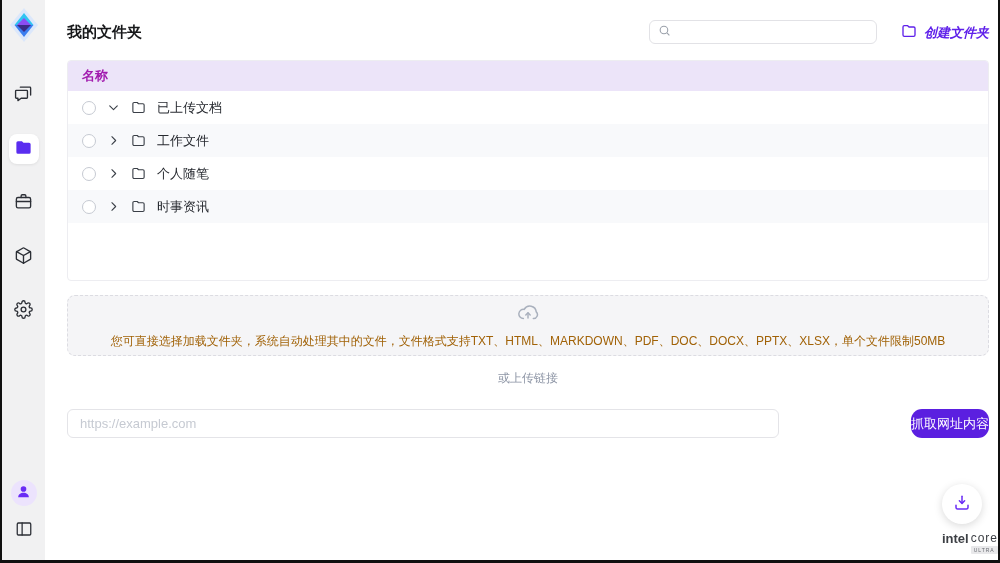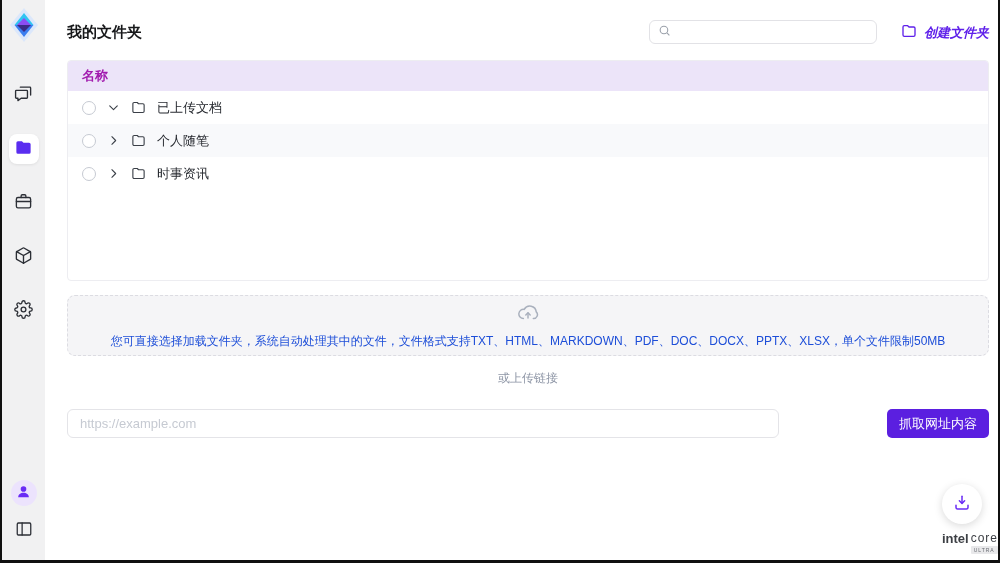--- a/index.html
+++ b/index.html
@@ -47,31 +47,31 @@
   .chevron svg { width:13px; height:13px; stroke:#3a3f47; stroke-width:2; fill:none; stroke-linecap:round; stroke-linejoin:round; display:block; }
   .chevron.down svg { transform:rotate(90deg); }
   .row-folder svg { width:15px; height:15px; stroke:#3a3f47; stroke-width:1.8; fill:none; stroke-linejoin:round; display:block; }
   .row-name { font-size:13px; color:#272a30; }
   
   .dropzone {
     margin-top:14px; height:61px; background:#f5f5f7; border:1.5px dashed #dcdce2; border-radius:8px;
     display:flex; flex-direction:column; align-items:center; justify-content:center; gap:5px; cursor:pointer;
   }
   .dropzone svg { width:22px; height:22px; stroke:#a9b0bd; stroke-width:1.6; fill:none; stroke-linecap:round; stroke-linejoin:round; }
-  .drop-hint { font-size:12px; color:#1d4ed8; }
+  .drop-hint { font-size:12px; color:#a16207; }
   .or-label { text-align:center; margin-top:14px; font-size:12px; color:#8d95a5; }
   
   .url-row { display:flex; justify-content:space-between; align-items:center; gap:9px; margin-top:22px; }
   .url-input {
     width:712px; height:29px; border:1px solid #e4e4e8; border-radius:6px; padding:0 12px;
     font-size:13px; color:#333; outline:none;
   }
   .url-input::placeholder { color:#c6cad2; }
   .fetch-btn {
-    height:29px; padding:0 12px; background:#5b1fe0; color:#fff; border:none; border-radius:5px;
+    height:29px; padding:0 0; background:#5b1fe0; color:#fff; border:none; border-radius:11px;
     font-size:13px; cursor:pointer; font-family:inherit;
   }
   
   .download-fab {
     position:absolute; right:16px; bottom:36px; width:40px; height:40px; border-radius:50%;
     background:#fff; box-shadow:0 2px 8px rgba(0,0,0,.15); border:none; cursor:pointer;
     display:flex; align-items:center; justify-content:center;
   }
   .download-fab svg { width:18px; height:18px; stroke:#6a2cf5; stroke-width:2; fill:none; stroke-linecap:round; stroke-linejoin:round; }
   .intel-logo { position:absolute; right:0; bottom:6px; color:#3c3f44; display:flex; align-items:flex-start; gap:2px; }
@@ -195,20 +195,34 @@
               </svg>
     </span>
     <span class="row-folder">
       <svg viewBox="0 0 24 24">
                 <path d="M3 7V6a2 2 0 0 1 2-2h5l2 2h7a2 2 0 0 1 2 2v10a2 2 0 0 1-2 2H5a2 2 0 0 1-2-2z"></path>
               </svg>
     </span>
     <span class="row-name">已上传文档</span>
   </div>
 
+  <div class="t-row">
+    <span class="row-check"></span>
+    <span class="chevron">
+      <svg viewBox="0 0 24 24">
+                <polyline points="9 5 16 12 9 19"></polyline>
+              </svg>
+    </span>
+    <span class="row-folder">
+      <svg viewBox="0 0 24 24">
+                <path d="M3 7V6a2 2 0 0 1 2-2h5l2 2h7a2 2 0 0 1 2 2v10a2 2 0 0 1-2 2H5a2 2 0 0 1-2-2z"></path>
+              </svg>
+    </span>
+    <span class="row-name">工作文件</span>
+  </div>
 
   <div class="t-row">
     <span class="row-check"></span>
     <span class="chevron">
       <svg viewBox="0 0 24 24">
                 <polyline points="9 5 16 12 9 19"></polyline>
               </svg>
     </span>
     <span class="row-folder">
       <svg viewBox="0 0 24 24">

